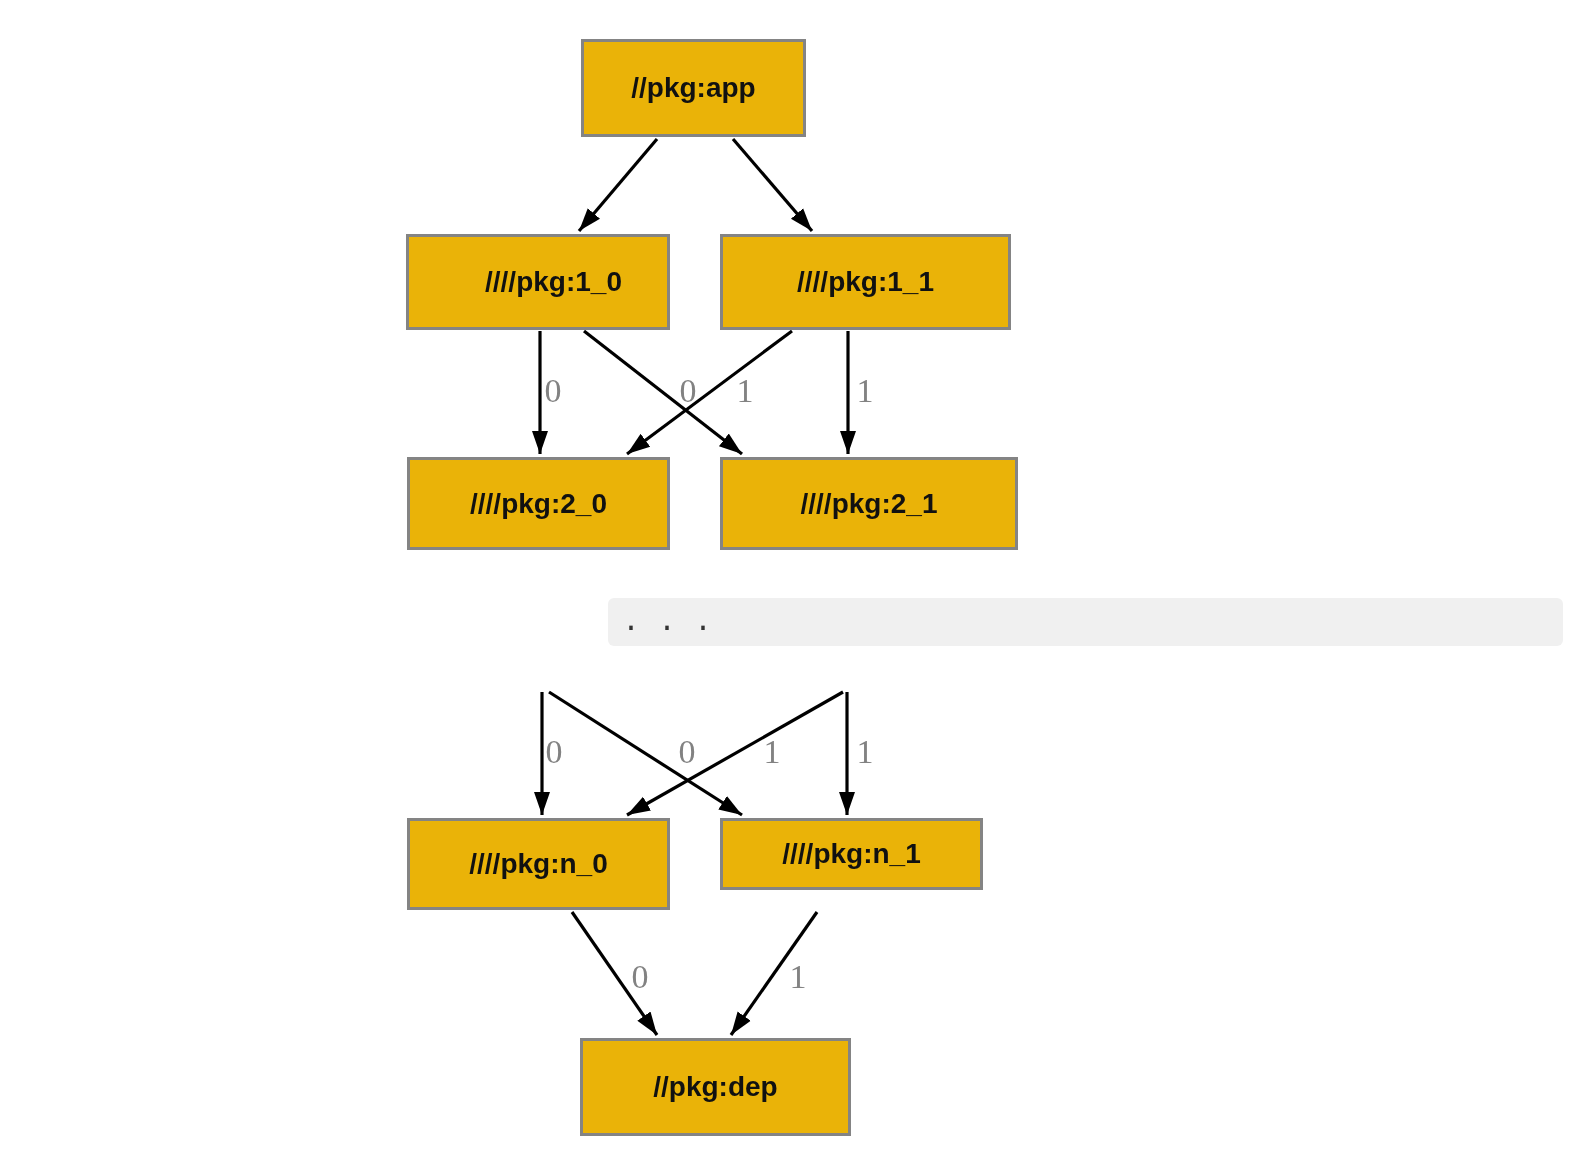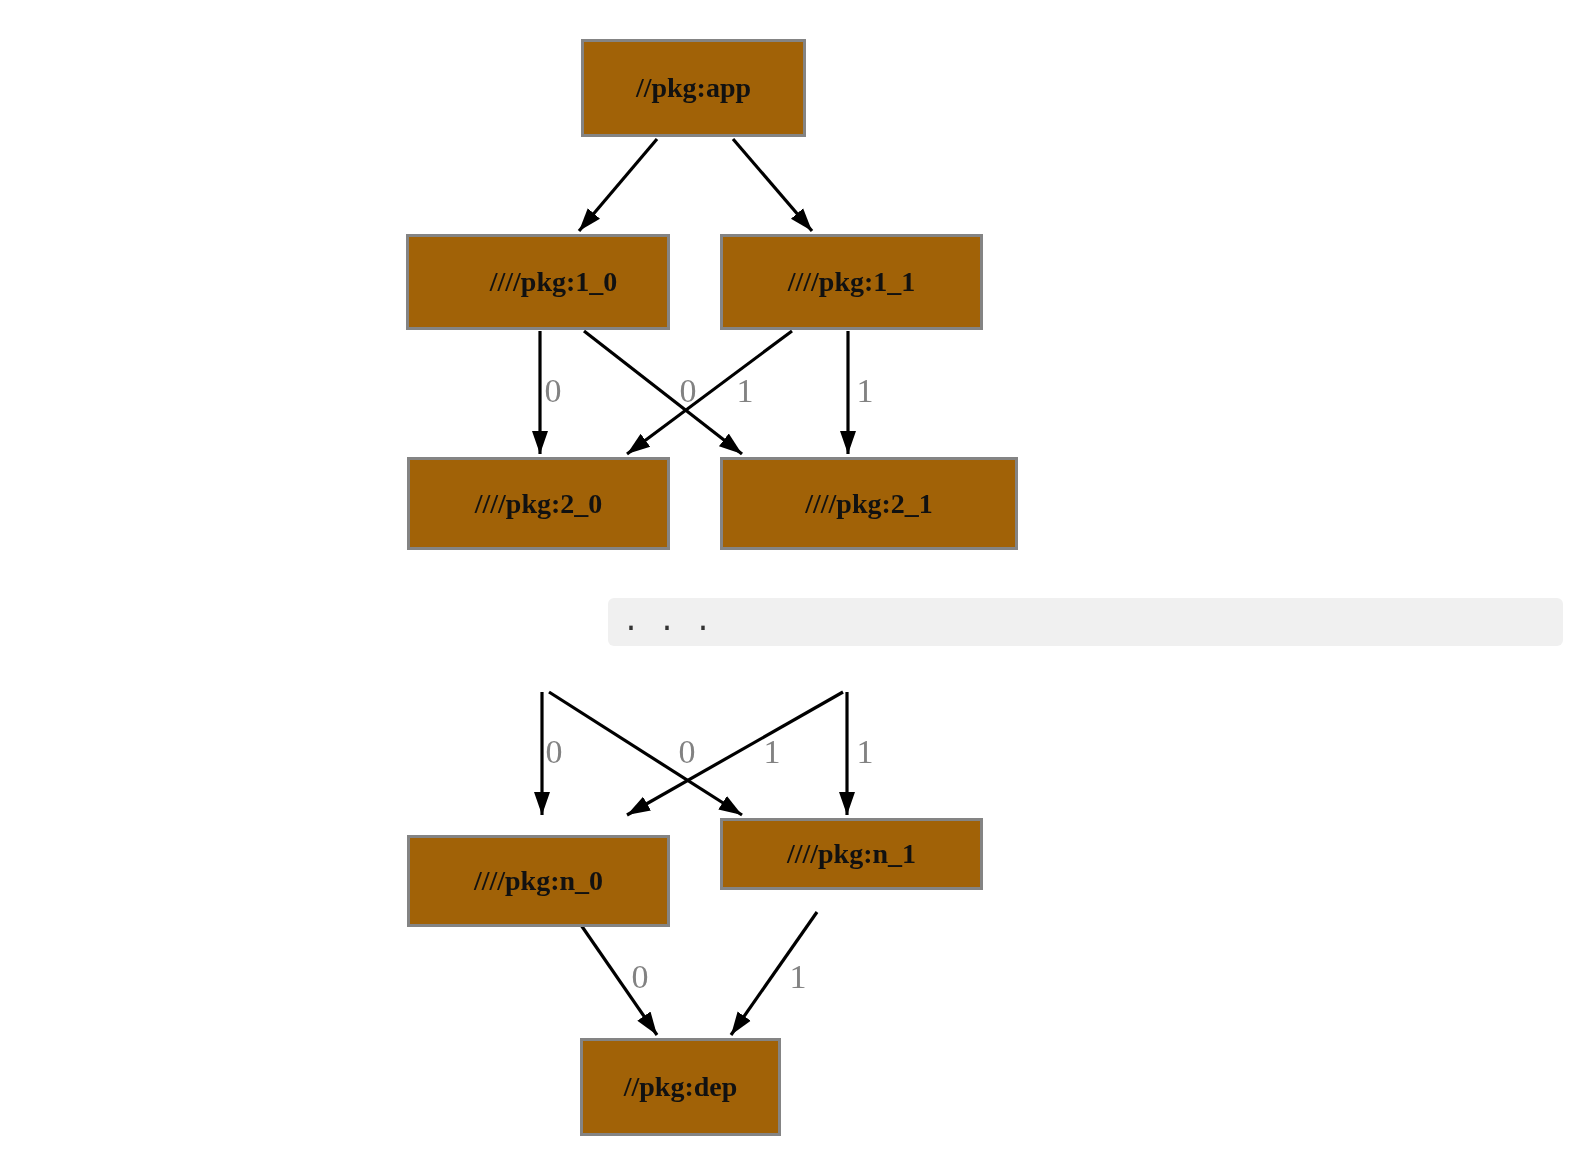--- a/index.html
+++ b/index.html
@@ -11,27 +11,27 @@
     overflow: hidden;
     font-family: "Liberation Sans", sans-serif;
   }
   .edges-layer {
     position: absolute;
     left: 0; top: 0;
     width: 1592px; height: 1162px;
   }
   .node {
     position: absolute;
-    background: #a16207;
+    background: #eab308;
     border: 3px solid #848484;
     box-sizing: border-box;
     display: flex;
     align-items: center;
     justify-content: center;
-    font-family: Liberation Serif, serif;
+    font-family: Liberation Sans, sans-serif;
     font-weight: bold;
     font-size: 28px;
     color: #111111;
     white-space: nowrap;
   }
   .edge-label {
     position: absolute;
     transform: translate(-50%, -50%);
     font-family: "Liberation Serif", serif;
     font-size: 34px;
@@ -81,29 +81,29 @@
       <path d="M847,692 L847,815" marker-end="url(#arrow)"></path>
 
       <path d="M572,912 L657,1035" marker-end="url(#arrow)"></path>
       <path d="M817,912 L731,1035" marker-end="url(#arrow)"></path>
     </g>
   </svg>
 
   <div class="node" style="left:581px; top:39px;  width:225px; height:98px;">//pkg:app</div>
 
   <div class="node" style="left:406px; top:234px; width:264px; height:96px;padding-left:31px;">////pkg:1_0</div>
-  <div class="node" style="left:720px; top:234px; width:263px; height:96px;">////pkg:1_1</div>
+  <div class="node" style="left:720px; top:234px; width:291px; height:96px;">////pkg:1_1</div>
 
   <div class="node" style="left:407px; top:457px; width:263px; height:93px;text-align:center;">////pkg:2_0</div>
   <div class="node" style="left:720px; top:457px; width:298px; height:93px;">////pkg:2_1</div>
 
-  <div class="node" style="left:407px; top:818px; width:263px; height:92px;margin-top:17px;">////pkg:n_0</div>
+  <div class="node" style="left:407px; top:818px; width:263px; height:92px;">////pkg:n_0</div>
   <div class="node" style="left:720px; top:818px; width:263px; height:72px;">////pkg:n_1</div>
 
-  <div class="node" style="left:580px; top:1038px; width:201px; height:98px;">//pkg:dep</div>
+  <div class="node" style="left:580px; top:1038px; width:271px; height:98px;">//pkg:dep</div>
 
   <div class="ellipsis-band">. . .</div>
 
   <div class="edge-label" style="left:553px; top:391px;">0</div>
   <div class="edge-label" style="left:688px; top:391px;">0</div>
   <div class="edge-label" style="left:745px; top:391px;">1</div>
   <div class="edge-label" style="left:865px; top:391px;">1</div>
 
   <div class="edge-label" style="left:554px; top:752px;">0</div>
   <div class="edge-label" style="left:687px; top:752px;">0</div>

